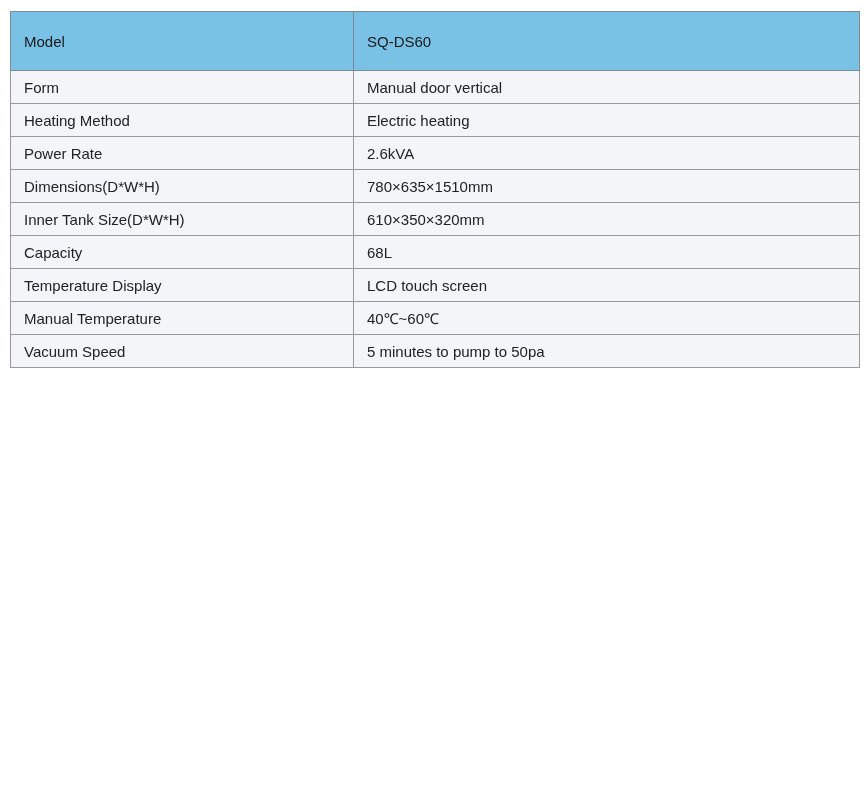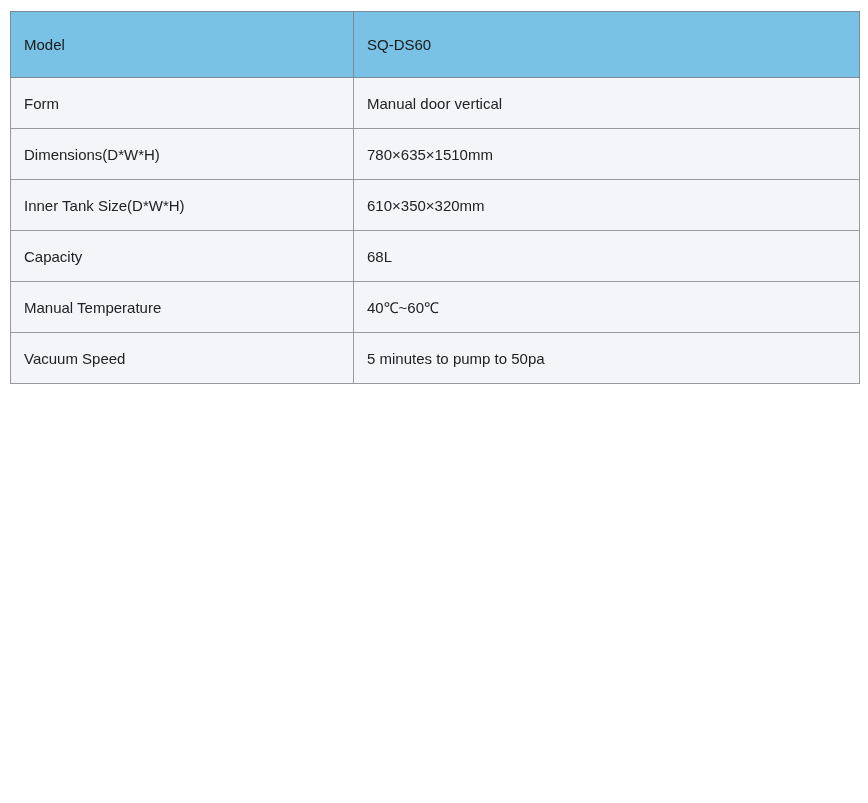--- a/index.html
+++ b/index.html
@@ -21,28 +21,28 @@
       color: #222222;
       table-layout: fixed;
     }
     .spec-table col.c1 { width: 343px; }
     .spec-table col.c2 { width: 506px; }
     .spec-table th, .spec-table td {
       border: 1px solid #9a9a9a;
       padding: 0 0 0 13px;
       text-align: left;
       font-weight: normal;
-      height: 51px;
+      height: 33px;
       box-sizing: border-box;
       white-space: nowrap;
     }
     .spec-table thead th {
       background: #79c1e5;
       color: #1a1a1a;
-      height: 66px;
+      height: 59px;
       border-color: #7a8a96;
     }
     .spec-table tbody td {
       background: #f4f5f9;
     }
   </style>
 </head>
 <body>
 
 <table class="spec-table">
@@ -55,30 +55,42 @@
       <th>Model</th>
       <th>SQ-DS60</th>
     </tr>
   </thead>
   <tbody>
     <tr>
       <td>Form</td>
       <td>Manual door vertical</td>
     </tr>
     <tr>
+      <td>Heating Method</td>
+      <td>Electric heating</td>
+    </tr>
+    <tr>
+      <td>Power Rate</td>
+      <td>2.6kVA</td>
+    </tr>
+    <tr>
       <td>Dimensions(D*W*H)</td>
       <td>780×635×1510mm</td>
     </tr>
     <tr>
       <td>Inner Tank Size(D*W*H)</td>
       <td>610×350×320mm</td>
     </tr>
     <tr>
       <td>Capacity</td>
       <td>68L</td>
+    </tr>
+    <tr>
+      <td>Temperature Display</td>
+      <td>LCD touch screen</td>
     </tr>
     <tr>
       <td>Manual Temperature</td>
       <td>40℃~60℃</td>
     </tr>
     <tr>
       <td>Vacuum Speed</td>
       <td>5 minutes to pump to 50pa</td>
     </tr>
   </tbody>

